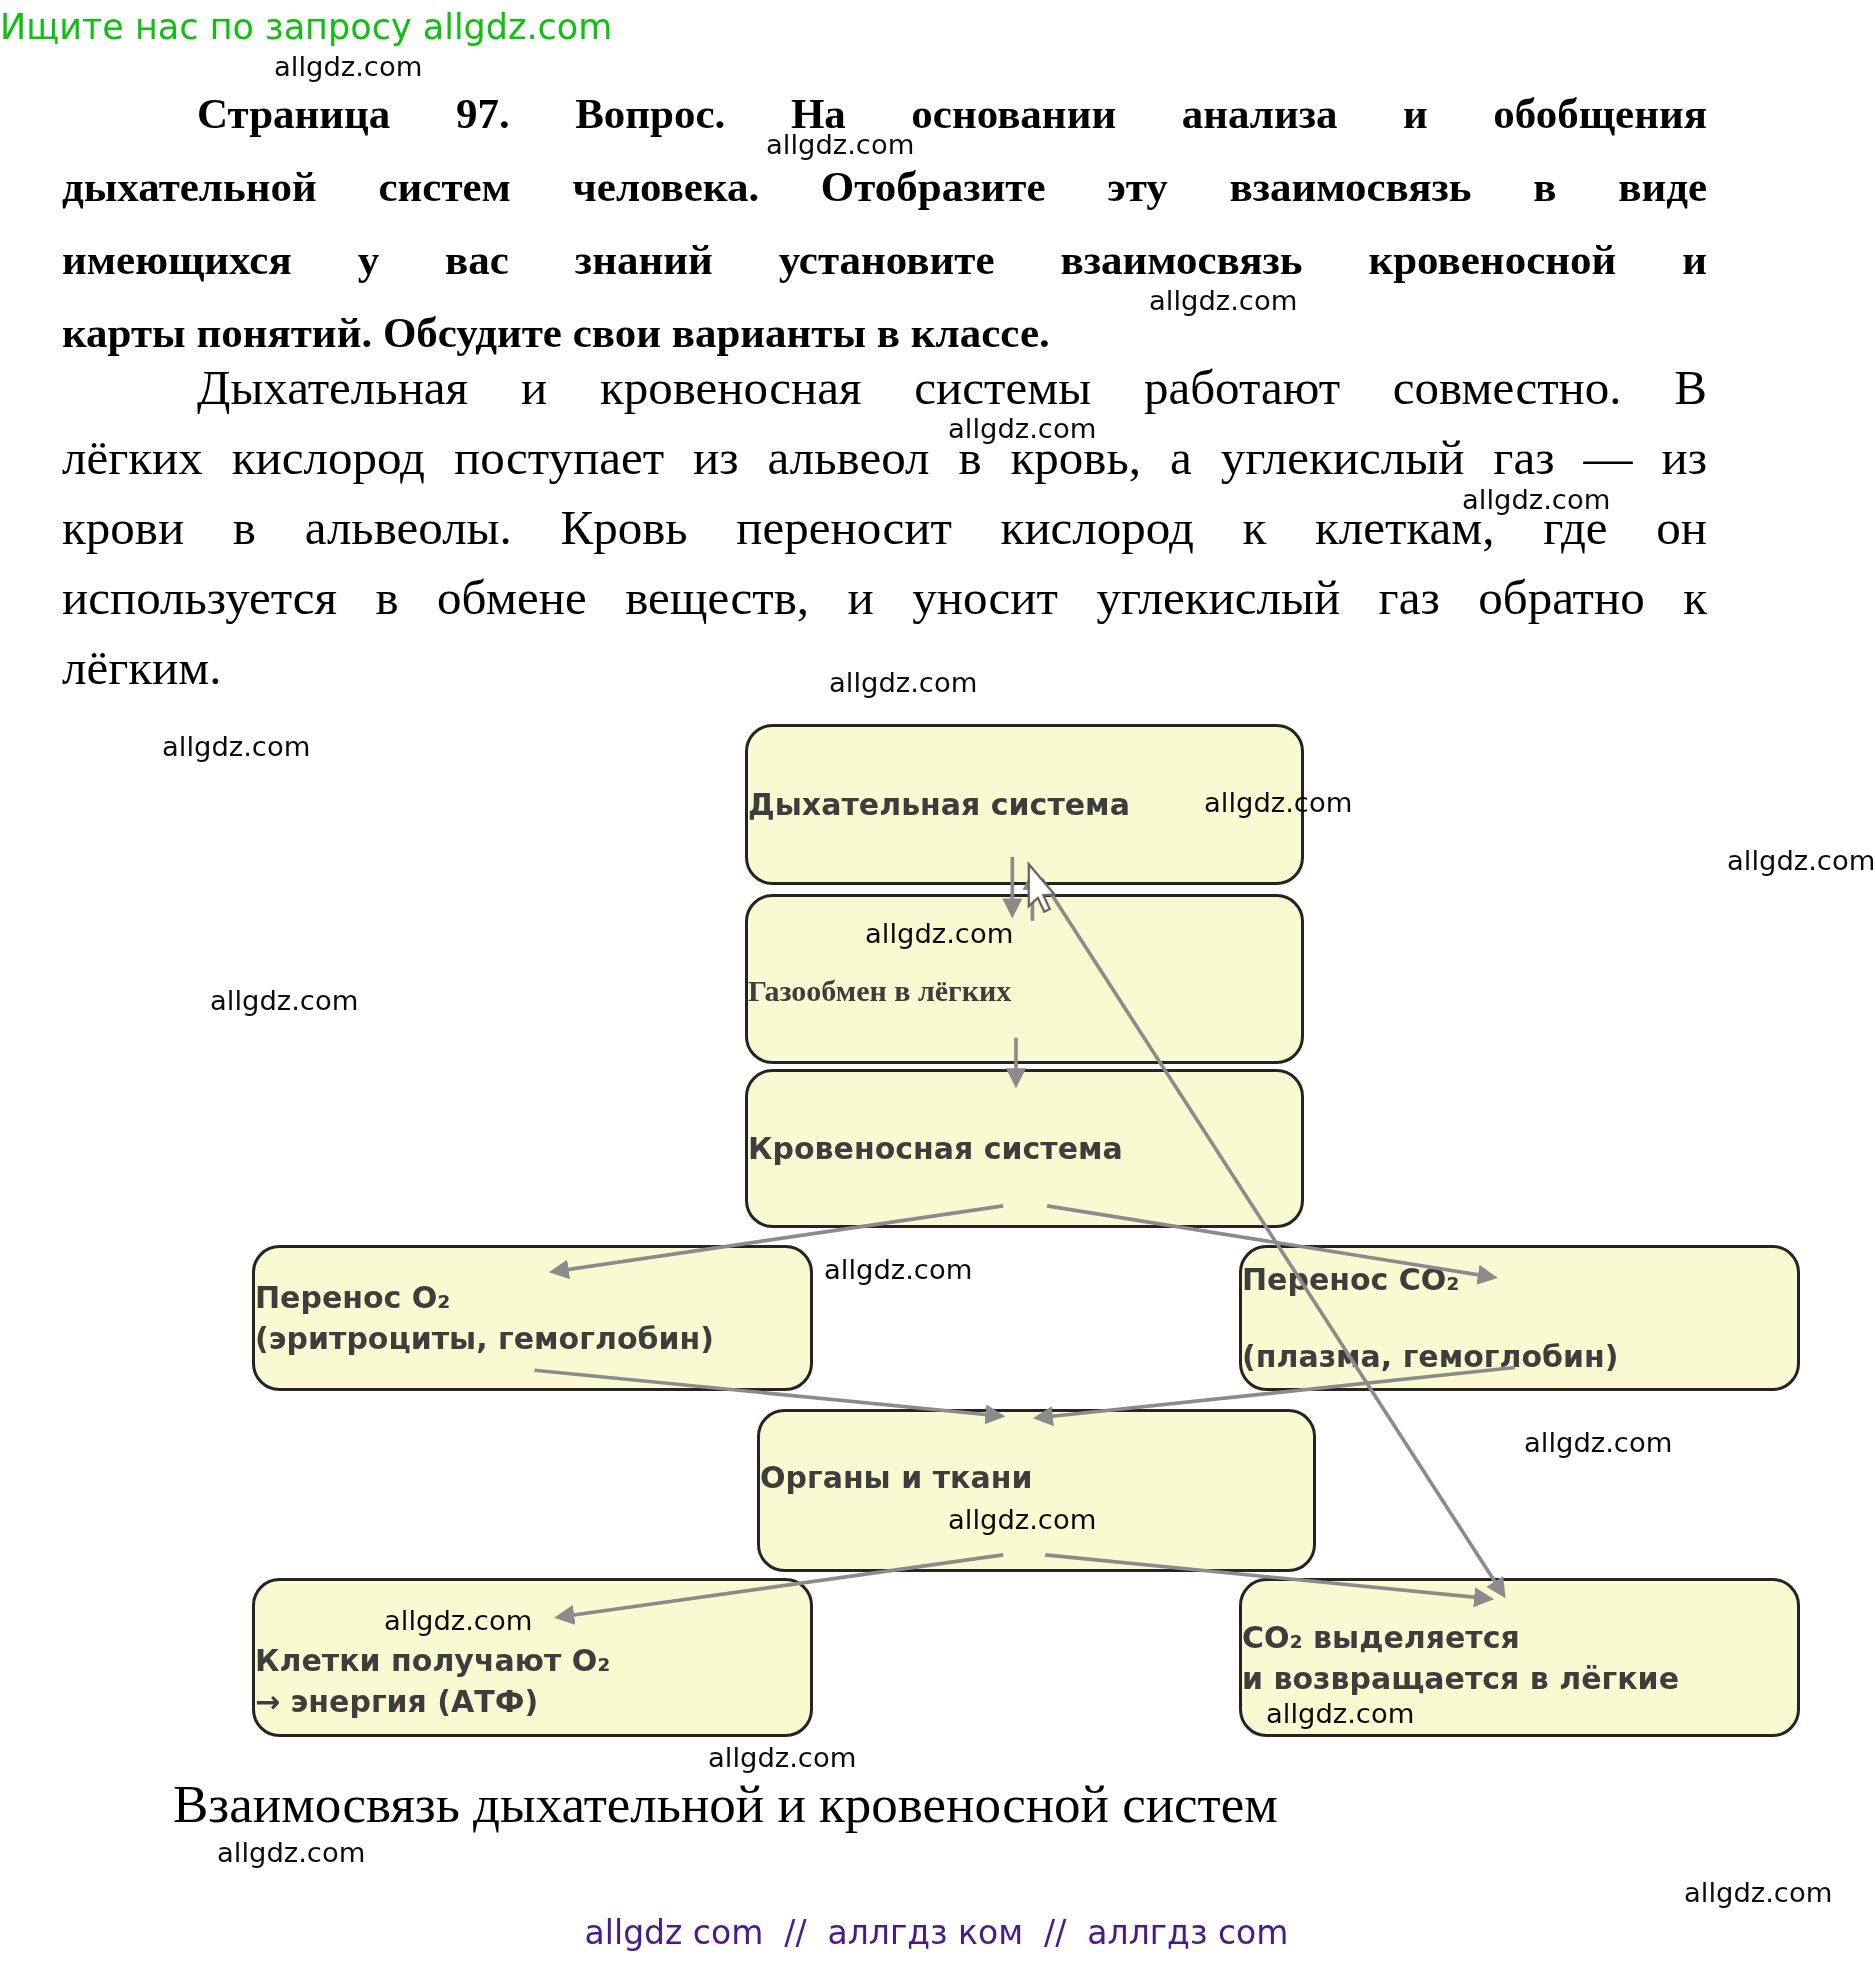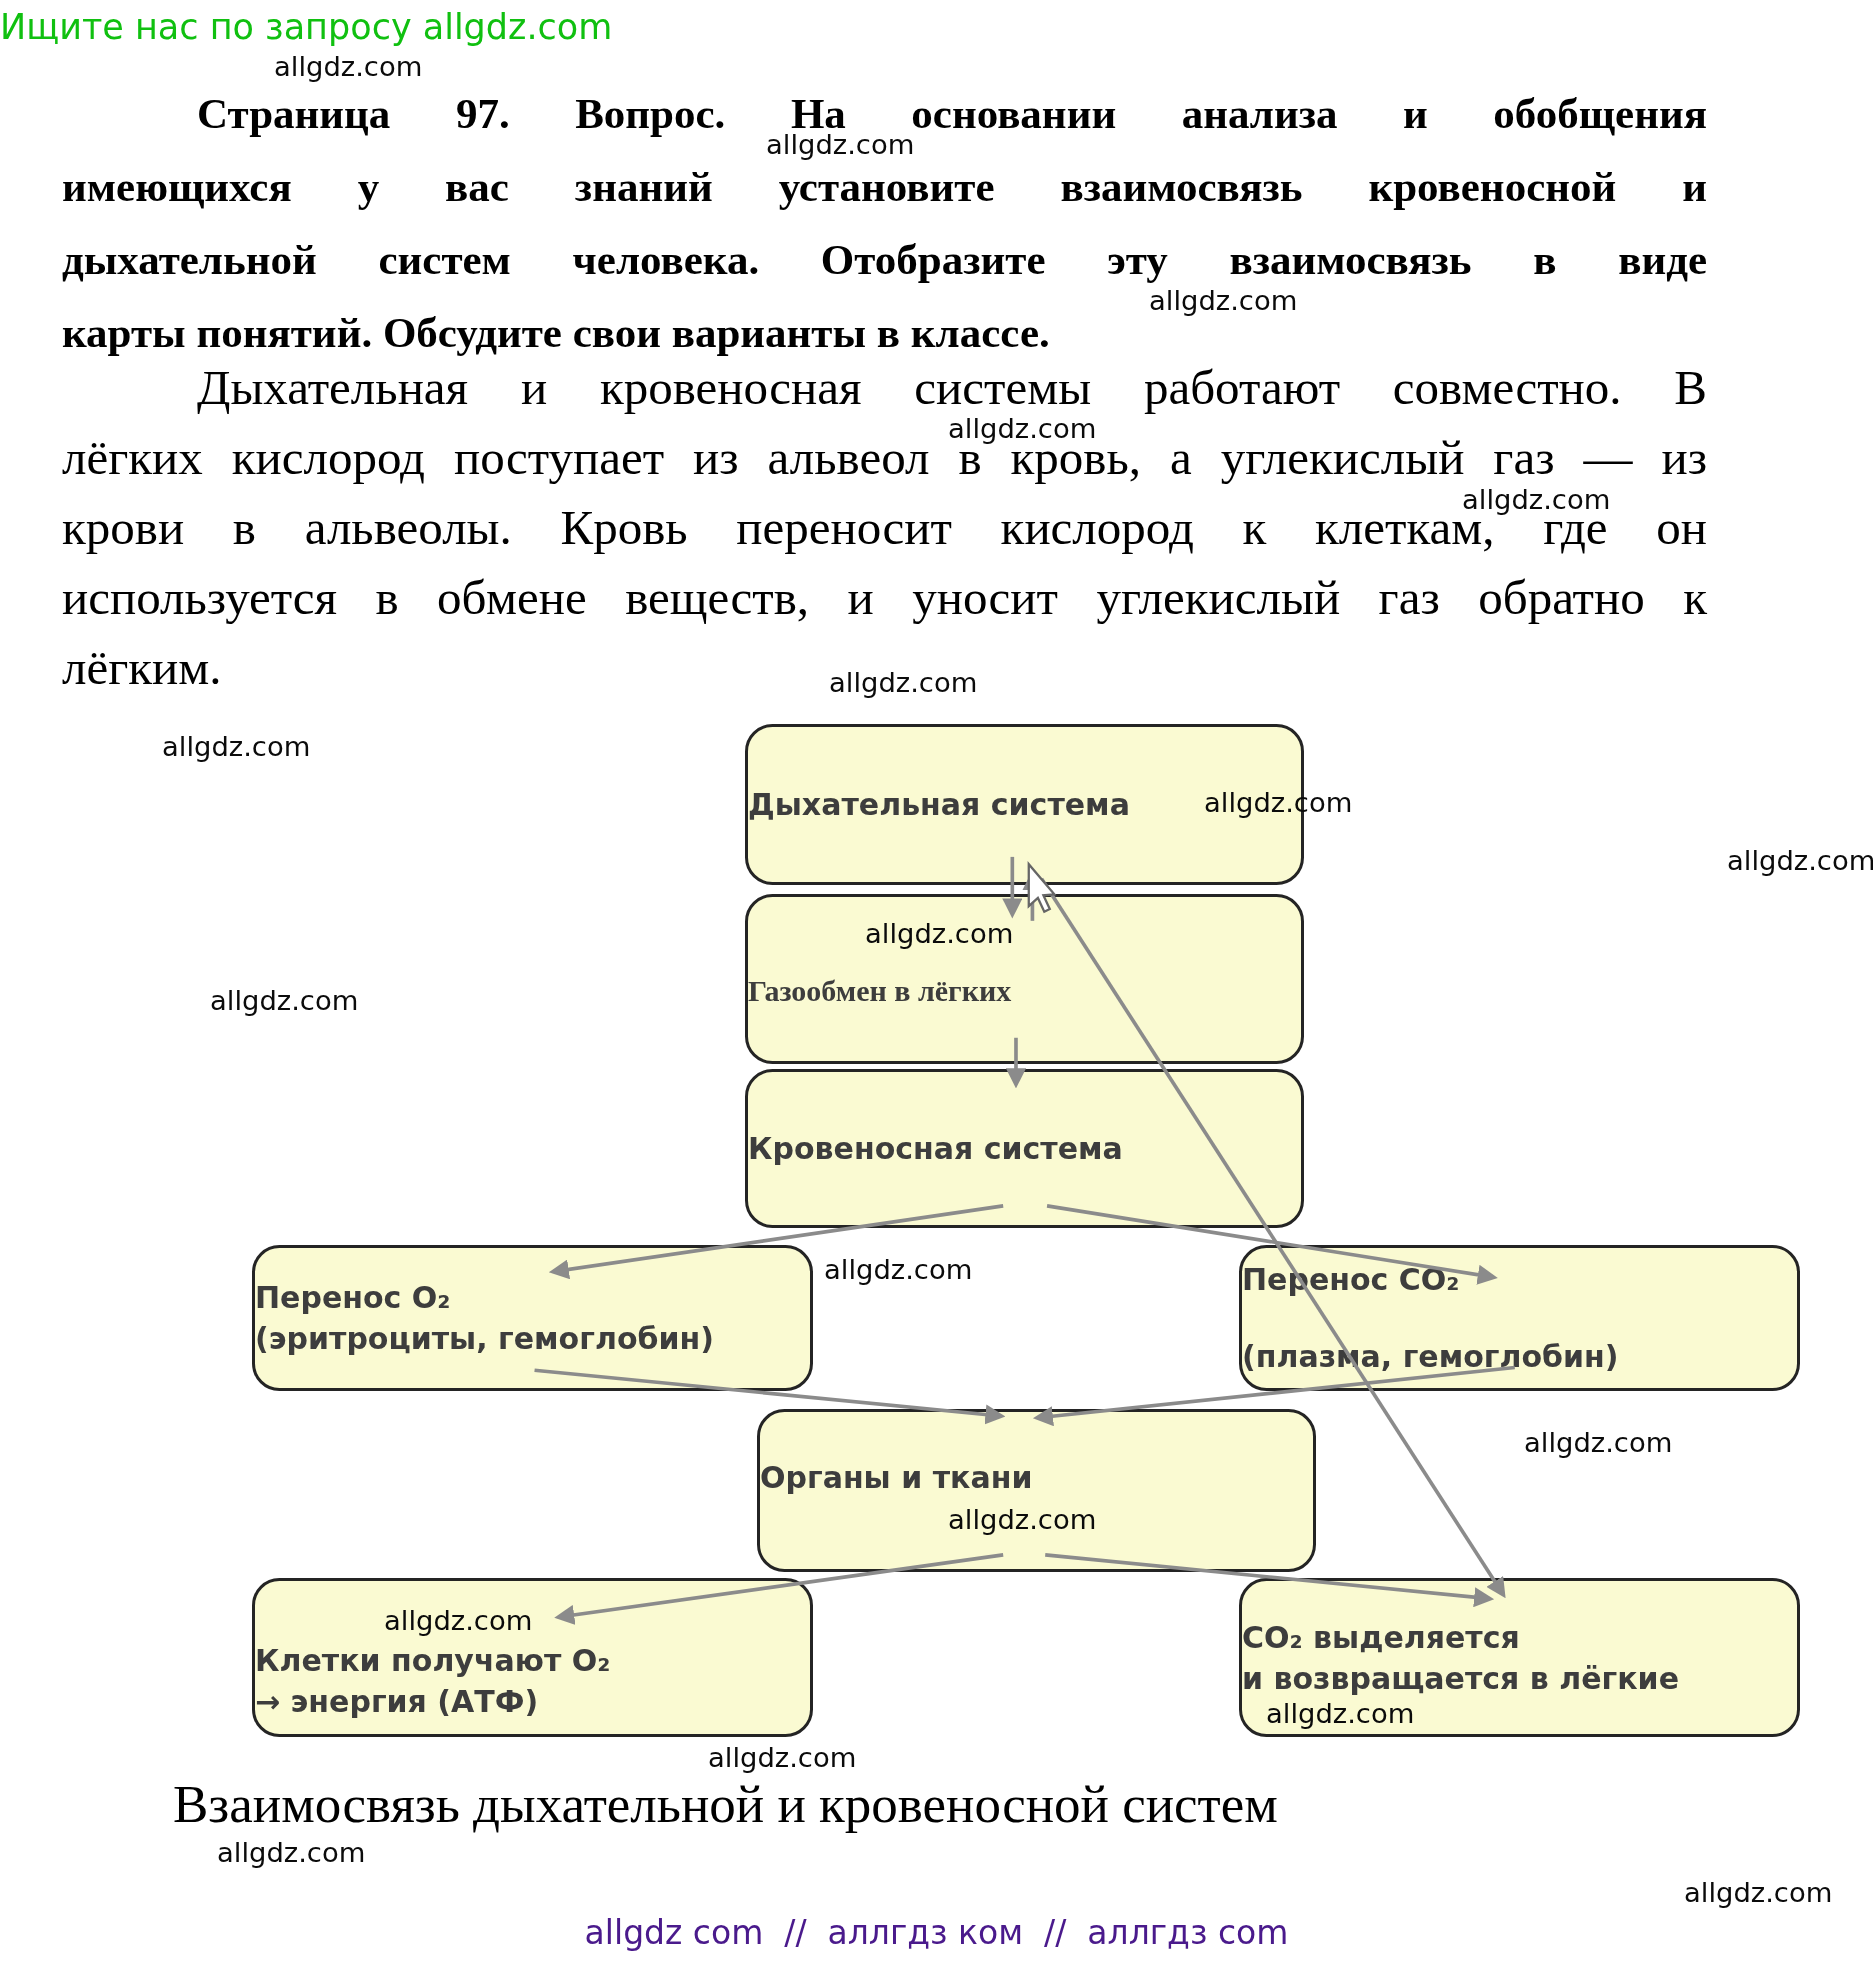--- a/index.html
+++ b/index.html
@@ -49,22 +49,22 @@
 </style>
 </head>
 <body>
 
 <div class="page">
 
   <div class="promo">Ищите нас по запросу allgdz.com</div>
 
   <div class="para q">
     <div class="jline ind">Страница 97. Вопрос. На основании анализа и обобщения</div>
+    <div class="jline">дыхательной систем человека. Отобразите эту взаимосвязь в виде</div>
     <div class="jline">имеющихся у вас знаний установите взаимосвязь кровеносной и</div>
-    <div class="jline">дыхательной систем человека. Отобразите эту взаимосвязь в виде</div>
     <div class="lline">карты понятий. Обсудите свои варианты в классе.</div>
   </div>
 
   <div class="para a">
     <div class="jline ind">Дыхательная и кровеносная системы работают совместно. В</div>
     <div class="jline">лёгких кислород поступает из альвеол в кровь, а углекислый газ — из</div>
     <div class="jline">крови в альвеолы. Кровь переносит кислород к клеткам, где он</div>
     <div class="jline">используется в обмене веществ, и уносит углекислый газ обратно к</div>
     <div class="lline">лёгким.</div>
   </div>

